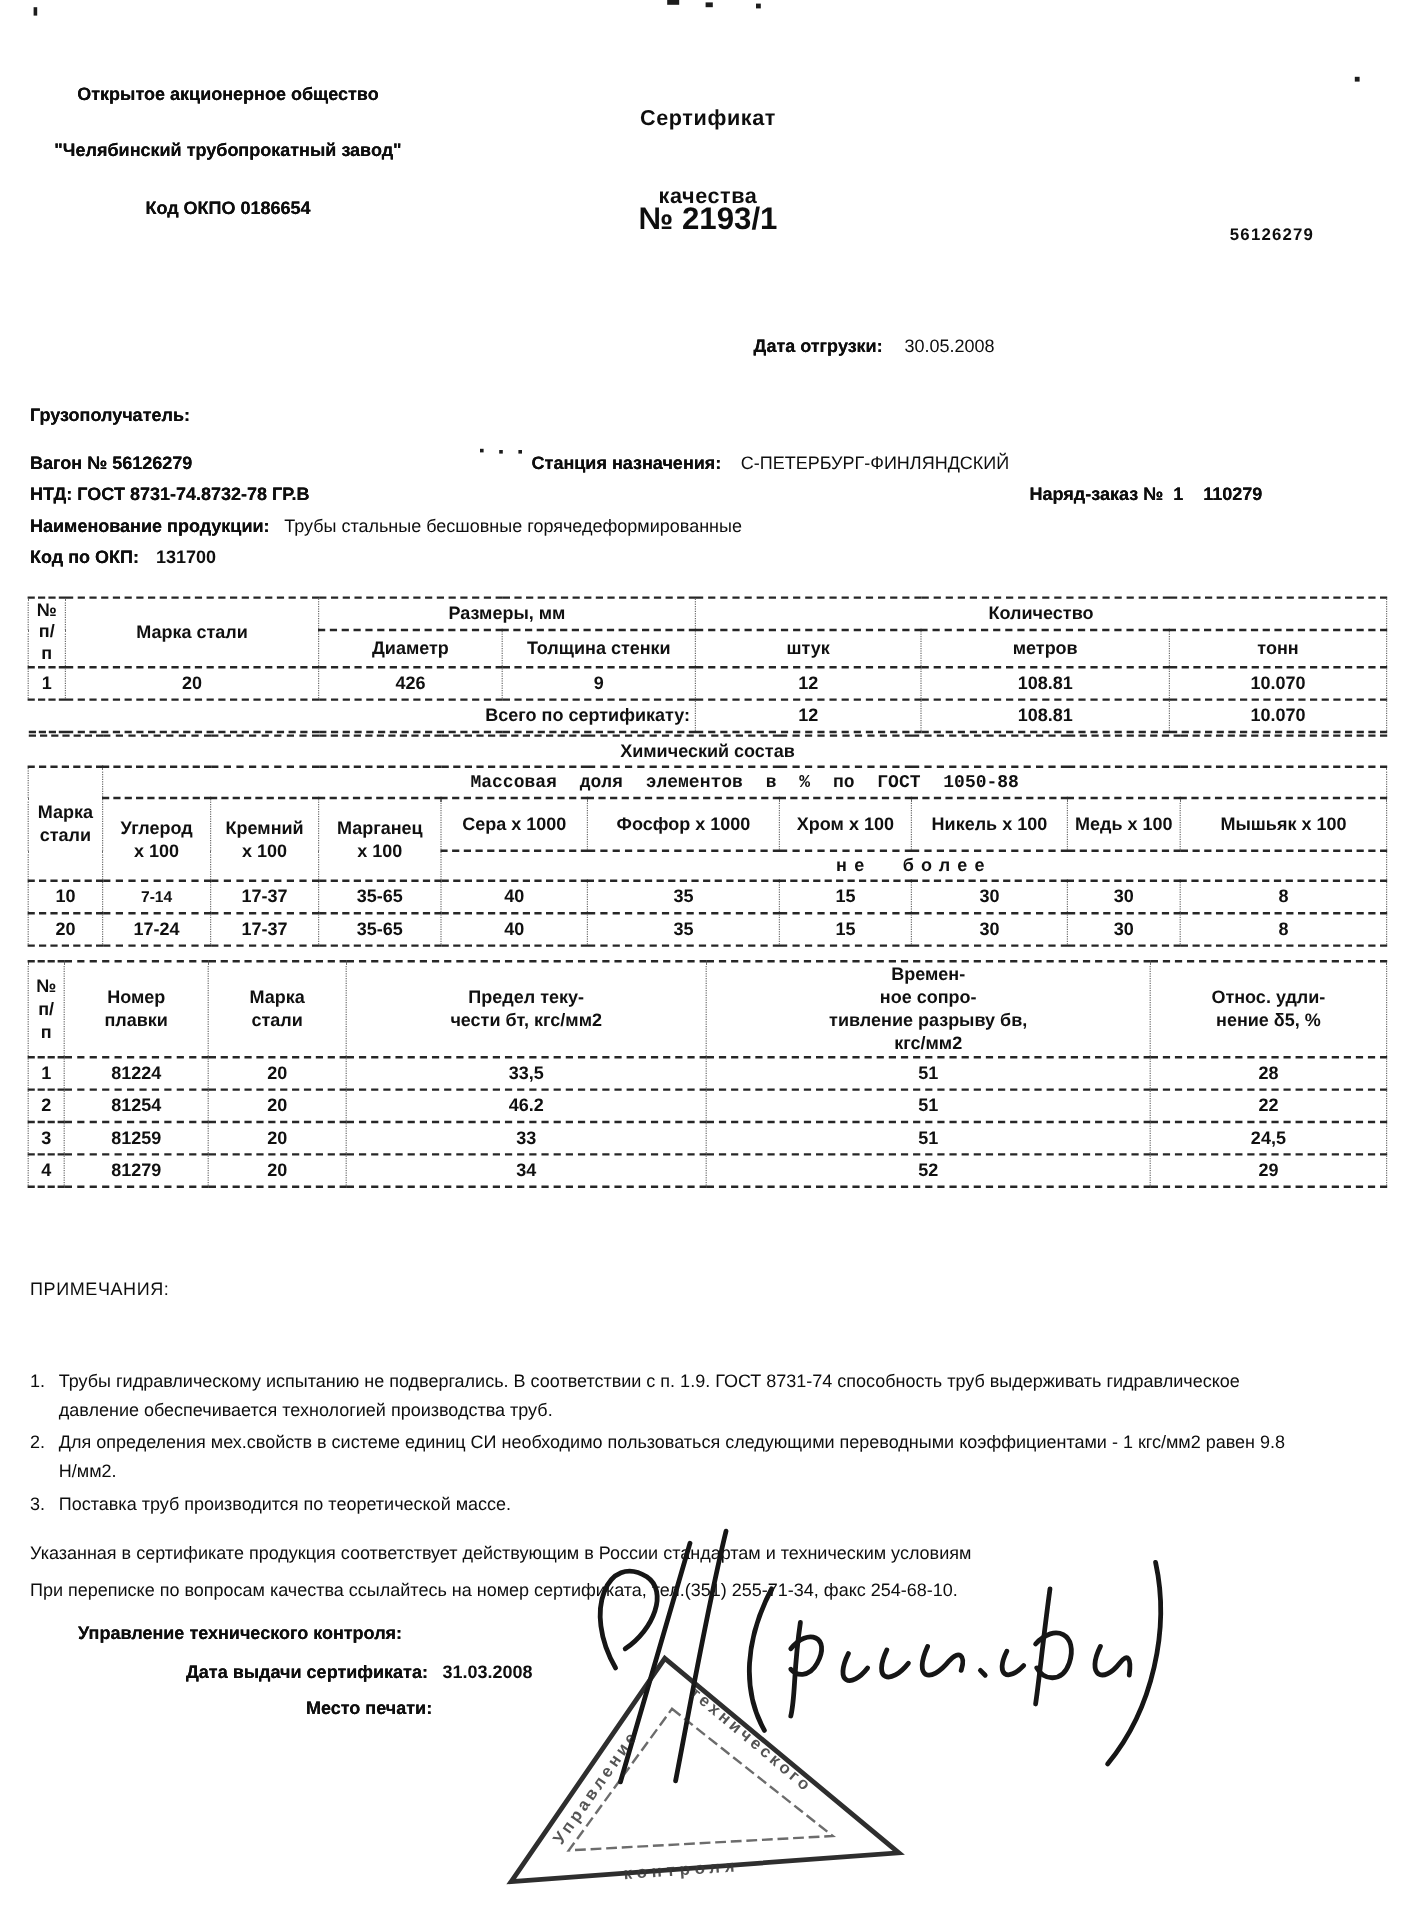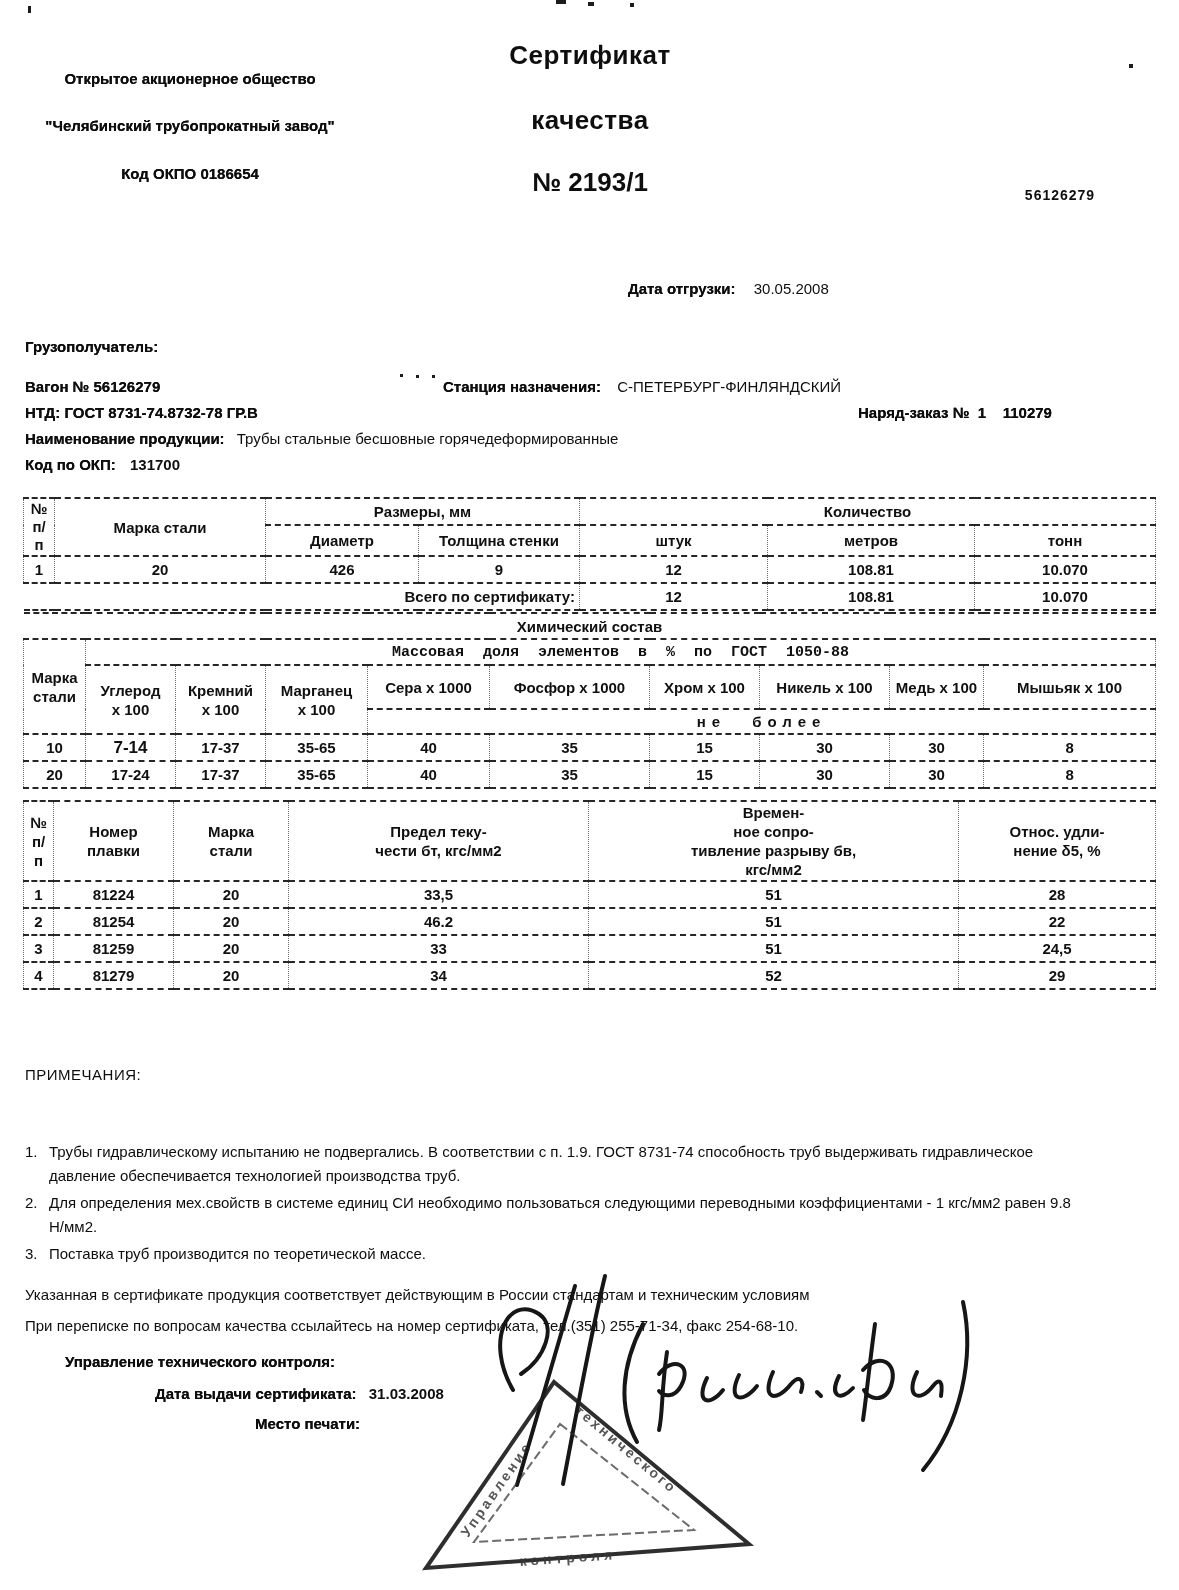--- a/index.html
+++ b/index.html
@@ -11,21 +11,21 @@
     color:#0e0e0e;
     overflow:hidden;
   }
   .abs{position:absolute;}
   .ctr{text-align:center;}
   .pre{white-space:pre;}
   .scan{text-shadow:0 0 .5px currentColor;}
 
   
   .company-line{font-size:15px;font-weight:bold;}
-  .doc-title{font-size:26px;font-weight:bold;letter-spacing:.5px;}
+  .doc-title{font-size:18px;font-weight:bold;letter-spacing:.5px;margin-top:48px;}
   .cert-no{font-size:26px;font-weight:bold;}
   .wagon-code{font-size:14px;font-weight:bold;letter-spacing:1px;}
 
   
   .field{font-size:15px;}
   .lbl{font-weight:bold;}
 
   
   table.doc{
     border-collapse:collapse;table-layout:fixed;width:1132px;
@@ -188,21 +188,21 @@
       <th>Хром х 100</th>
       <th>Никель х 100</th>
       <th>Медь х 100</th>
       <th>Мышьяк х 100</th>
     </tr>
     <tr style="height:25px">
       <th colspan="6" class="ne-bolee">не более</th>
     </tr>
     <tr style="height:27px">
       <td>10</td>
-      <td style="font-size:17px">7-14</td>
+      <td style="font-size:13px">7-14</td>
       <td>17-37</td>
       <td>35-65</td>
       <td>40</td>
       <td>35</td>
       <td>15</td>
       <td>30</td>
       <td>30</td>
       <td>8</td>
     </tr>
     <tr style="height:27px">

